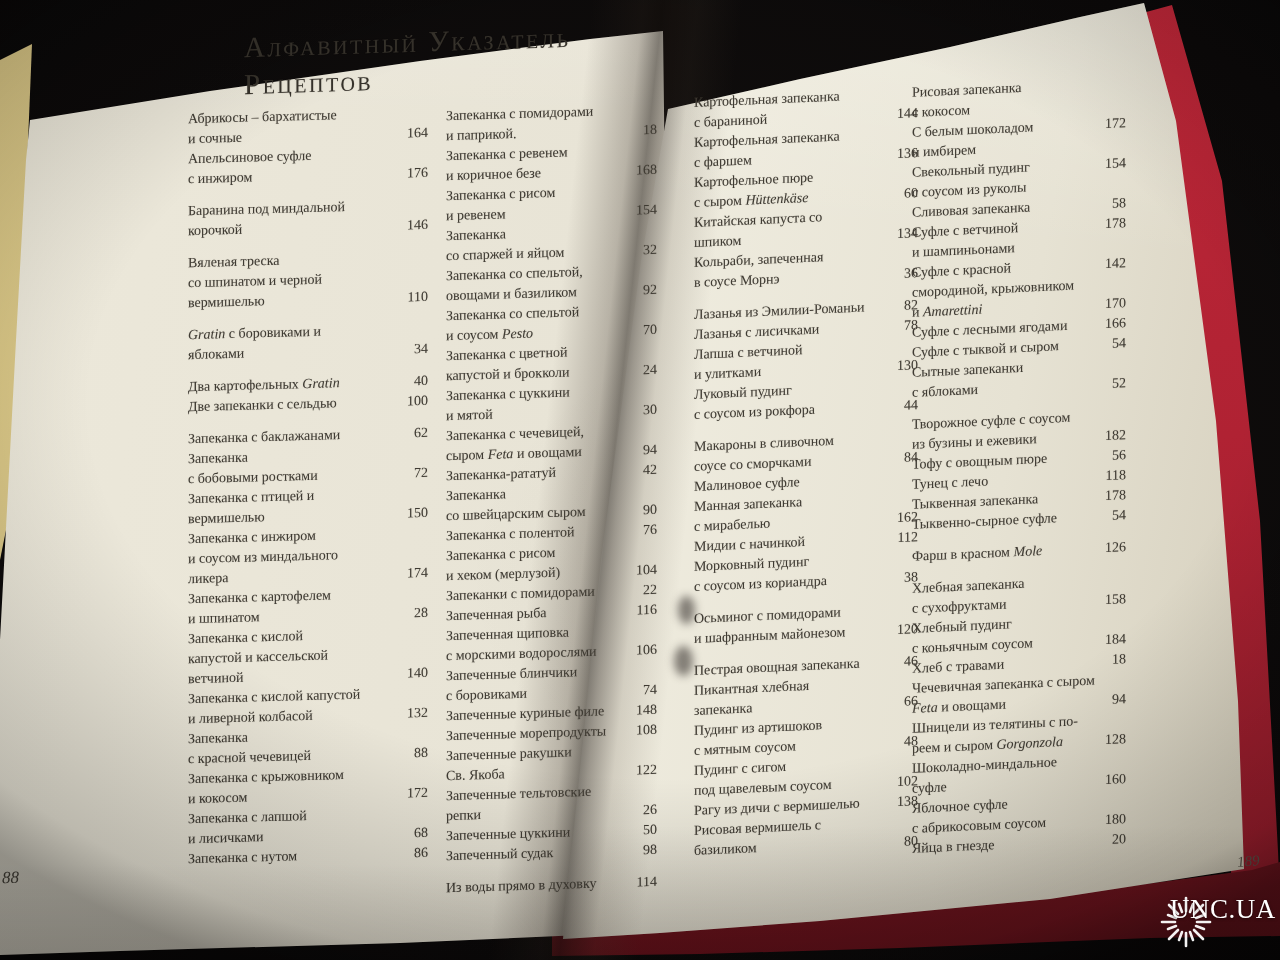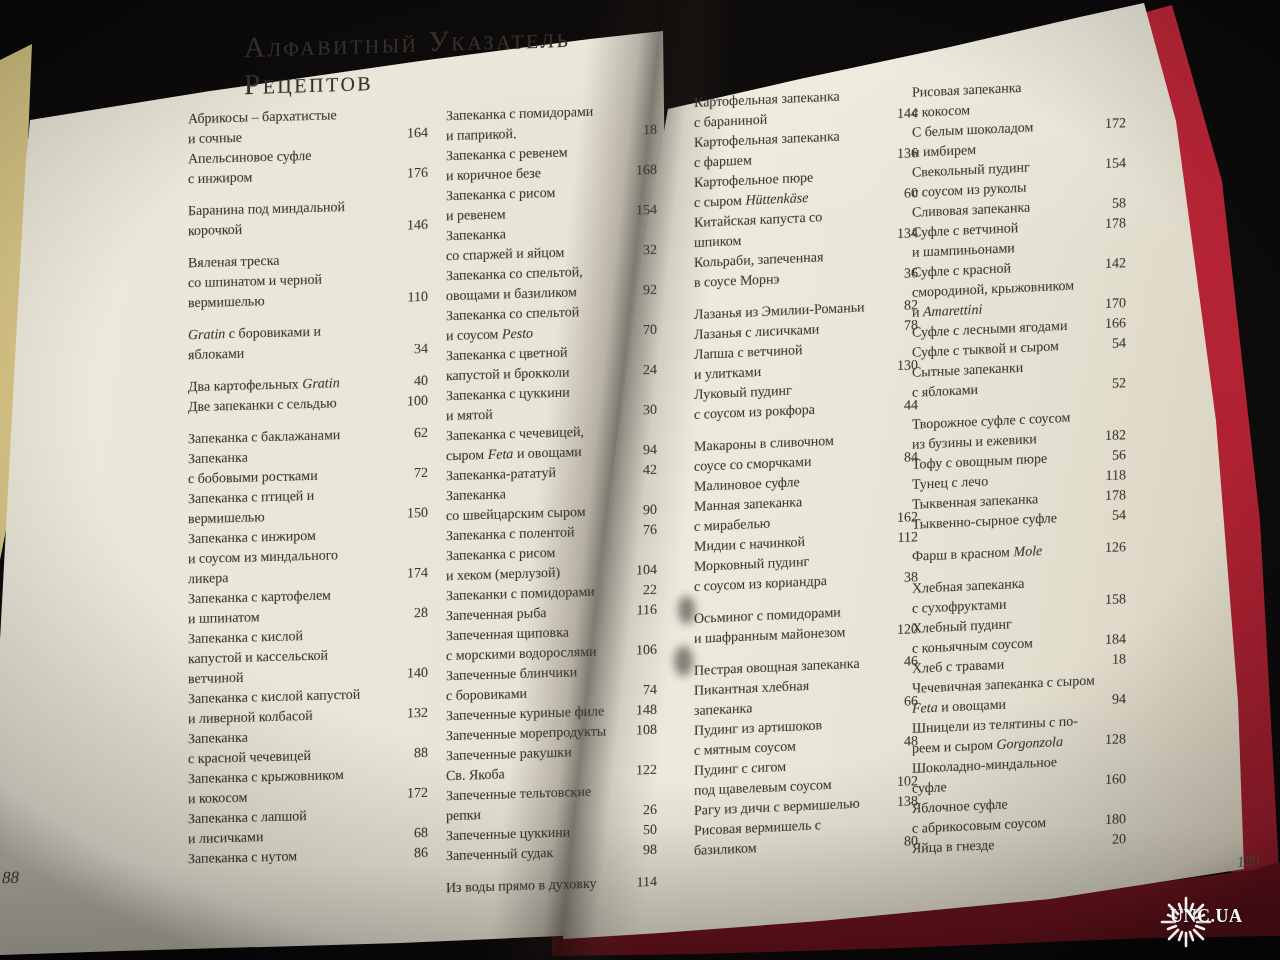--- a/index.html
+++ b/index.html
@@ -60,21 +60,21 @@
 
   .smudge{position:absolute;z-index:5;border-radius:50%;filter:blur(4px);background:rgba(25,20,17,.5);pointer-events:none;}
   .smudge-1{left:678px;top:596px;width:17px;height:28px;}
   .smudge-2{left:674px;top:646px;width:19px;height:30px;}
 
   .vignette{position:absolute;inset:0;z-index:6;pointer-events:none;
     background:radial-gradient(ellipse 75% 65% at 52% 42%,rgba(0,0,0,0) 60%,rgba(0,0,0,.2) 92%,rgba(0,0,0,.38) 100%);}
 
   .watermark{position:absolute;left:1146px;top:890px;width:134px;height:66px;z-index:7;color:var(--watermark,#ffffff);}
   .watermark svg{position:absolute;left:10px;top:2px;}
-  .watermark-text{position:absolute;left:24px;top:16px;font-weight:bold;font-size:18px;letter-spacing:.5px;
+  .watermark-text{position:absolute;left:24px;top:4px;font-weight:normal;font-size:27px;letter-spacing:.5px;
     text-shadow:0 1px 3px rgba(0,0,0,.55);}
 </style>
 </head>
 <body>
 
 <div class="scene">
 
   <div class="fore-edge"></div>
   <div class="cover-red-right"></div>
   <div class="cover-red-bottom"></div>

